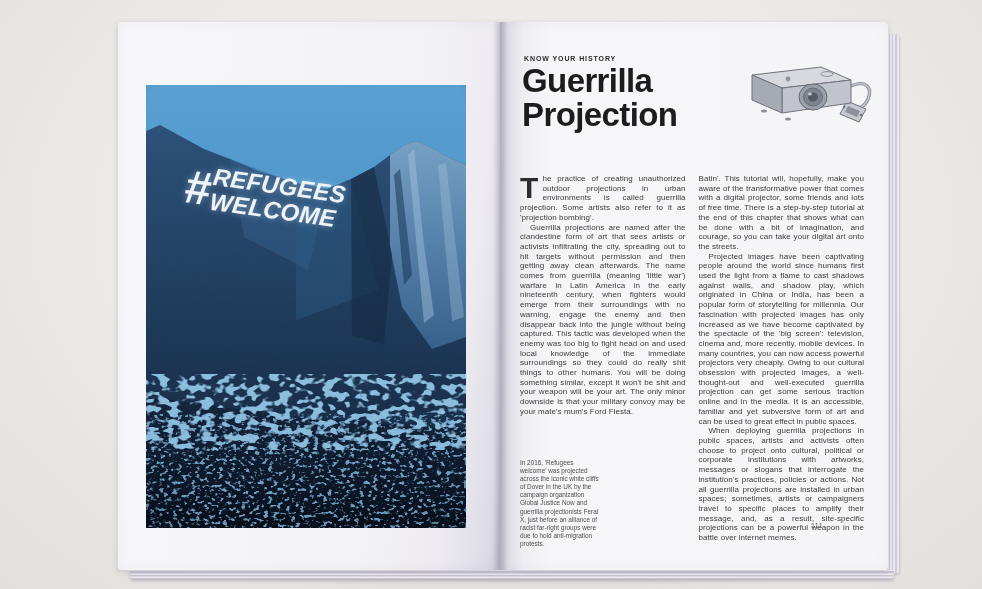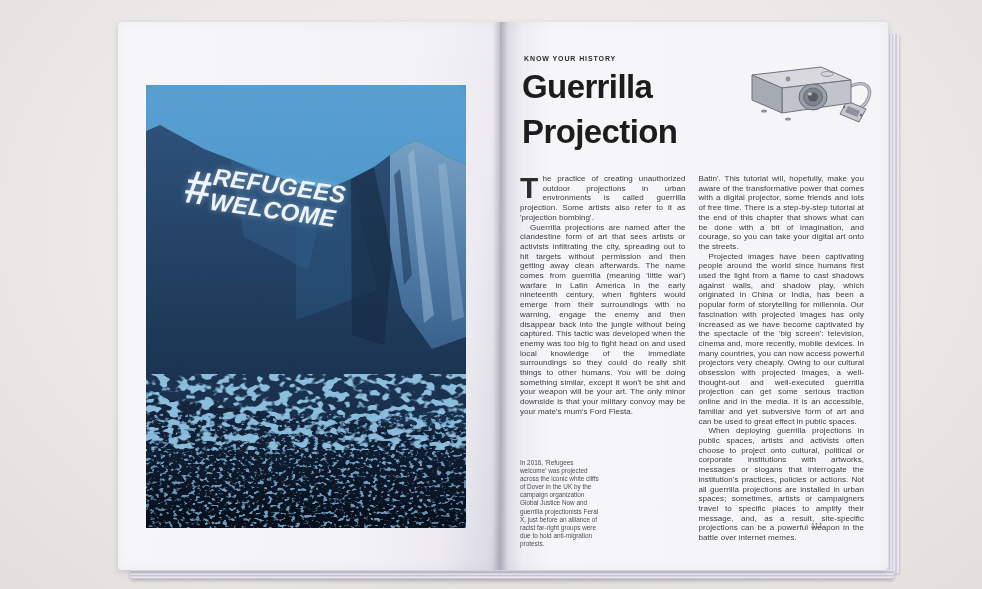--- a/index.html
+++ b/index.html
@@ -54,21 +54,21 @@
   }
   .proj-text .hash{font-size:47px;line-height:1;margin-right:3px;letter-spacing:-2px;}
   .proj-text .lines span{display:block;font-size:24px;line-height:25px;letter-spacing:0.2px;}
   
   .kicker{
     position:absolute;left:24px;top:33px;font-size:7px;font-weight:bold;
     letter-spacing:.9px;color:#2b2b2b;
   }
   .title{
     position:absolute;left:22px;top:42px;width:230px;margin:0;
-    font-size:33px;line-height:45px;font-weight:bold;letter-spacing:-.6px;color:#1c1c1c;
+    font-size:33px;line-height:34px;font-weight:bold;letter-spacing:-.6px;color:#1c1c1c;
   }
   .projector{position:absolute;left:230px;top:36px;width:142px;height:76px;}
   .cols{position:absolute;left:20px;top:152px;width:344px;display:flex;gap:13px;}
   .col{flex:1;}
   .para{
     margin:0;font-size:8px;line-height:9.7px;color:#3c3c3c;text-align:justify;
     letter-spacing:.05px;
   }
   .para.indent{text-indent:10px;}
   .dropcap{

